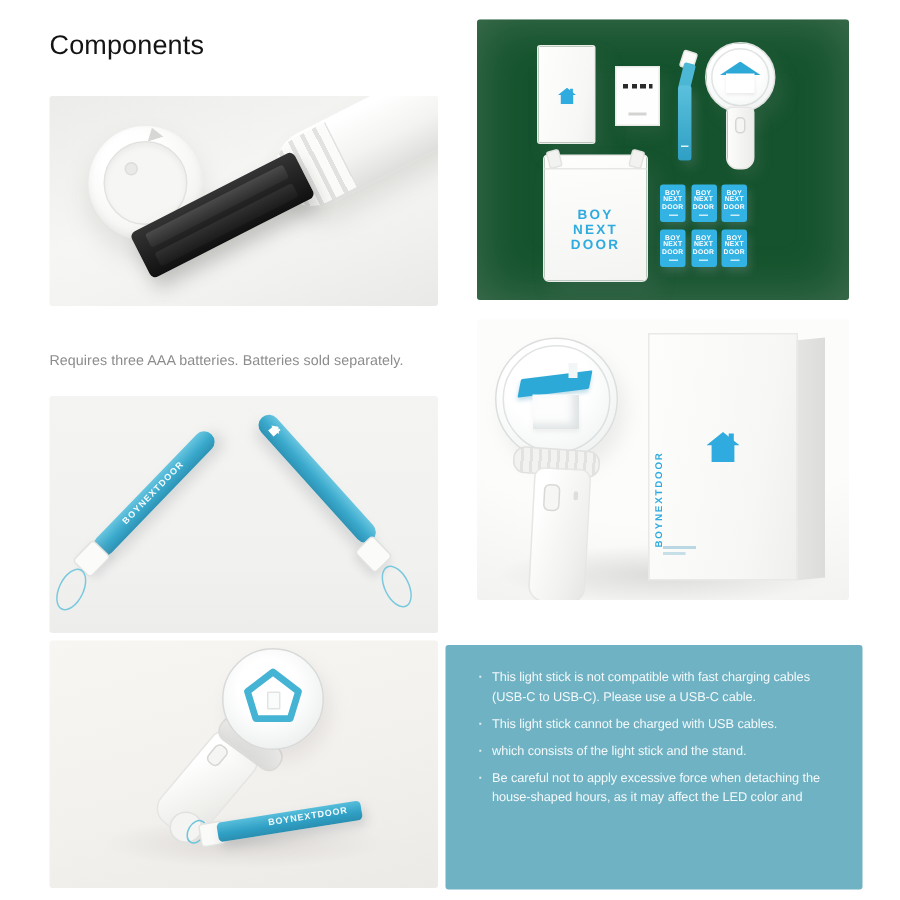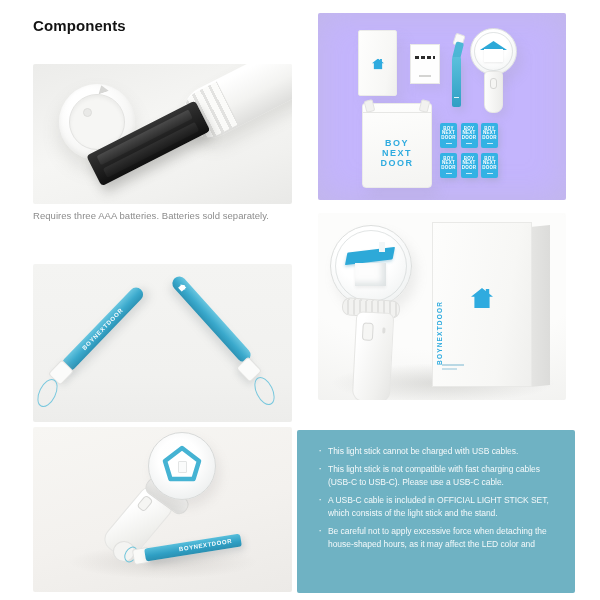--- a/index.html
+++ b/index.html
@@ -4,26 +4,26 @@
 <style>
   html,body{margin:0;padding:0;}
   body{
     width:600px;height:600px;position:relative;overflow:hidden;
     background:#ffffff;font-family:"Liberation Sans",sans-serif;
     -webkit-font-smoothing:antialiased;
   }
   
   .heading{
     position:absolute;left:33px;top:5px;
-    font-size:15px;font-weight:bold;color:#141414;letter-spacing:.1px;
+    font-size:18px;font-weight:normal;color:#141414;letter-spacing:.1px;
   }
   .desc{position:absolute;left:33px;top:24px;font-size:9.5px;color:#8c8c8c;}
   .desc .ln{display:block;line-height:15px;letter-spacing:.05px;}
   .battery-note{
-    position:absolute;left:33px;top:200px;
+    position:absolute;left:33px;top:225px;
     font-size:9.5px;color:#8c8c8c;letter-spacing:.05px;
   }
   
   .fig{position:absolute;overflow:hidden;border-radius:2px;}
   
   .fig-battery{left:33px;top:64px;width:259px;height:140px;
     background:linear-gradient(160deg,#ececea 0%,#f6f6f4 45%,#f1f1ef 75%,#e9e9e7 100%);}
   .cap{position:absolute;left:26px;top:20px;width:76px;height:76px;border-radius:50%;
     background:radial-gradient(circle at 40% 35%,#ffffff 30%,#f3f3f1 72%,#e4e4e2 100%);
     box-shadow:0 10px 18px rgba(115,115,110,.18), inset 0 -2px 5px rgba(0,0,0,.05);}
@@ -43,21 +43,21 @@
     border-radius:23px 0 0 23px;opacity:.95;
     background:repeating-linear-gradient(90deg,#e1e1df 0 3px,#fbfbf9 3px 9px);}
   .batt-holder{position:absolute;left:-64px;top:9px;width:122px;height:34px;border-radius:4px;
     background:linear-gradient(180deg,#343434,#101010);
     box-shadow:0 8px 12px rgba(80,80,75,.3);}
   .batt-holder::before{content:"";position:absolute;left:9px;top:5px;right:10px;height:10px;
     background:linear-gradient(180deg,#4a4a4a,#2e2e2e);border-radius:2px;}
   .batt-holder::after{content:"";position:absolute;left:9px;bottom:5px;right:10px;height:10px;
     background:linear-gradient(180deg,#303030,#1c1c1c);border-radius:2px;}
   
-  .fig-flatlay{left:318px;top:13px;width:248px;height:187px;background:#c4b5fd;
+  .fig-flatlay{left:318px;top:13px;width:248px;height:187px;background:#14532d;
     box-shadow:inset 0 0 34px rgba(185,185,180,.28);}
   .fl-box{position:absolute;left:40px;top:17px;width:37px;height:64px;border-radius:2px;
     background:linear-gradient(100deg,#fefefd,#f7f7f5 75%,#efefed);border:1px solid #ebebe9;
     box-shadow:7px 9px 14px rgba(150,150,145,.13);}
   .fl-box .house-icon{position:absolute;left:50%;top:52%;transform:translate(-50%,-50%);}
   .fl-manual{position:absolute;left:92px;top:31px;width:28px;height:38px;
     background:#fefefe;border:1px solid #e9e9e7;box-shadow:4px 6px 10px rgba(150,150,145,.12);}
   .fl-manual-bar{position:absolute;left:4px;top:11px;right:4px;height:3px;
     background:repeating-linear-gradient(90deg,#2b2b2b 0 4px,transparent 4px 6px);}
   .fl-manual-line{position:absolute;left:8px;bottom:6px;width:12px;height:2px;background:#d4d4d2;}
@@ -359,28 +359,27 @@
   <div class="ss-loop"></div>
   <div class="ss-strapcap"></div>
   <div class="ss-strap">
     <span>BOYNEXTDOOR</span>
   </div>
 </div>
 
 <aside class="notice">
   <ul>
     <li>
-      <span class="ln">This light stick cannot be charged with USB cables.</span>
-    </li>
-    <li>
       <span class="ln">This light stick is not compatible with fast charging cables</span>
       <span class="ln">(USB-C to USB-C). Please use a USB-C cable.</span>
     </li>
     <li>
-      <span class="ln">A USB-C cable is included in OFFICIAL LIGHT STICK SET,</span>
+      <span class="ln">This light stick cannot be charged with USB cables.</span>
+    </li>
+    <li>
       <span class="ln">which consists of the light stick and the stand.</span>
     </li>
     <li>
       <span class="ln">Be careful not to apply excessive force when detaching the</span>
       <span class="ln">house-shaped hours, as it may affect the LED color and</span>
     </li>
   </ul>
 </aside>
 
 </body></html>

